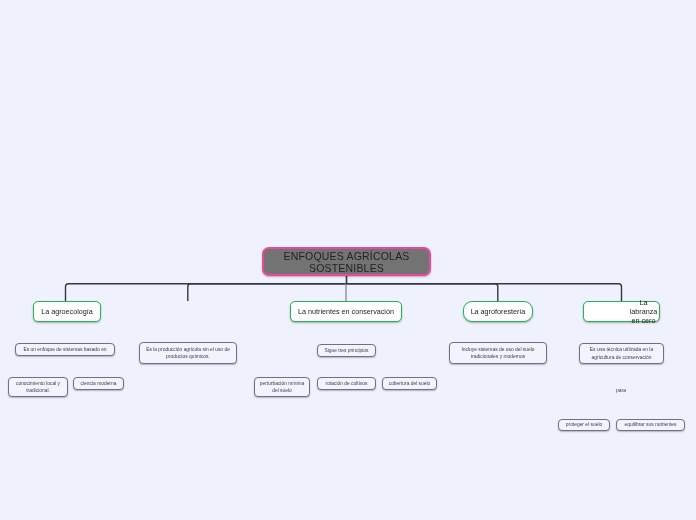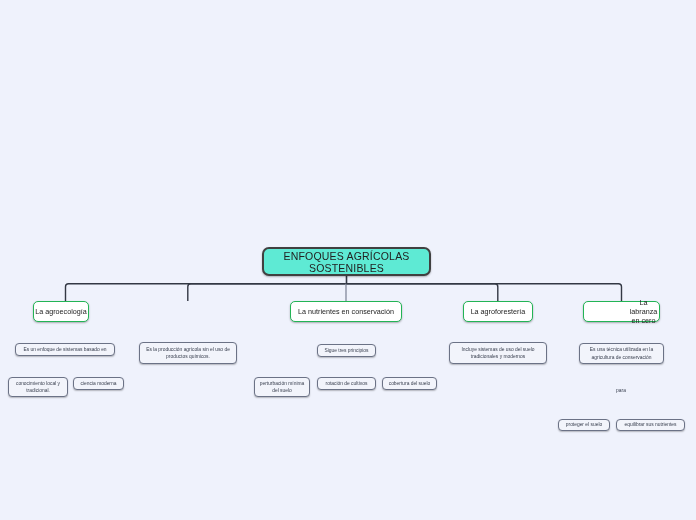--- a/index.html
+++ b/index.html
@@ -6,21 +6,21 @@
   html,body{margin:0;padding:0;}
   body{
     width:696px;height:520px;overflow:hidden;
     background:#eff2fc;
     font-family:"Liberation Sans", sans-serif;
   }
   #canvas{position:relative;width:696px;height:520px;}
   svg.links{position:absolute;left:0;top:0;width:696px;height:520px;pointer-events:none;}
   .node{position:absolute;box-sizing:border-box;display:flex;align-items:center;justify-content:center;text-align:center;}
   .root{
-    background:#5eead4;border:2px solid #404040;border-radius:7px;
+    background:#737373;border:2px solid #ec4899;border-radius:7px;
     color:#222;font-size:10.5px;letter-spacing:.2px;
     box-shadow:0 1px 2px rgba(0,0,0,.28);
     justify-content:flex-end;
   }
   .branch{
     background:#ffffff;border:1.6px solid #22b455;border-radius:5px;
     color:#1d1d1d;font-size:7.2px;
     box-shadow:0 1px 2px rgba(0,0,0,.3);
   }
   .leaf{
@@ -41,27 +41,27 @@
       <path d="M346.5 283.8 H190.8 Q187.8 283.8 187.8 286.8 V301" fill="none" stroke="#333844" stroke-width="1.4"></path>
       <path d="M346 283.8 V301" fill="none" stroke="#8b91a3" stroke-width="1.4"></path>
       <path d="M346.5 283.8 H494.8 Q497.8 283.8 497.8 286.8 V301" fill="none" stroke="#333844" stroke-width="1.4"></path>
       <path d="M346.5 283.8 H618.5 Q621.5 283.8 621.5 286.8 V301" fill="none" stroke="#333844" stroke-width="1.4"></path>
     </svg>
 
   <div class="node root" style="left:262px;top:247px;width:169px;height:29px;">
     <span>ENFOQUES AGRÍCOLAS SOSTENIBLES</span>
   </div>
 
-  <div class="node branch" style="left:33px;top:301px;width:56px;height:21px;">
+  <div class="node branch" style="left:33px;top:301px;width:68px;height:21px;">
     <span>La agroecología</span>
   </div>
   <div class="node branch" style="left:290px;top:301px;width:112px;height:21px;">
     <span>La nutrientes en conservación</span>
   </div>
-  <div class="node branch" style="left:463px;top:301px;width:70px;height:21px;">
+  <div class="node branch" style="left:463px;top:301px;width:70px;height:21px;border-radius:9px;">
     <span>La agroforestería</span>
   </div>
   <div class="node branch" style="left:583px;top:301px;width:77px;height:21px;padding-left:44px;">
     <span>La labranza en cero</span>
   </div>
 
   <div class="node leaf" style="left:15px;top:343px;width:100px;height:13px;">
     <span>Es un enfoque de sistemas basado en</span>
   </div>
   <div class="node leaf" style="left:8px;top:377px;width:60px;height:20px;">

